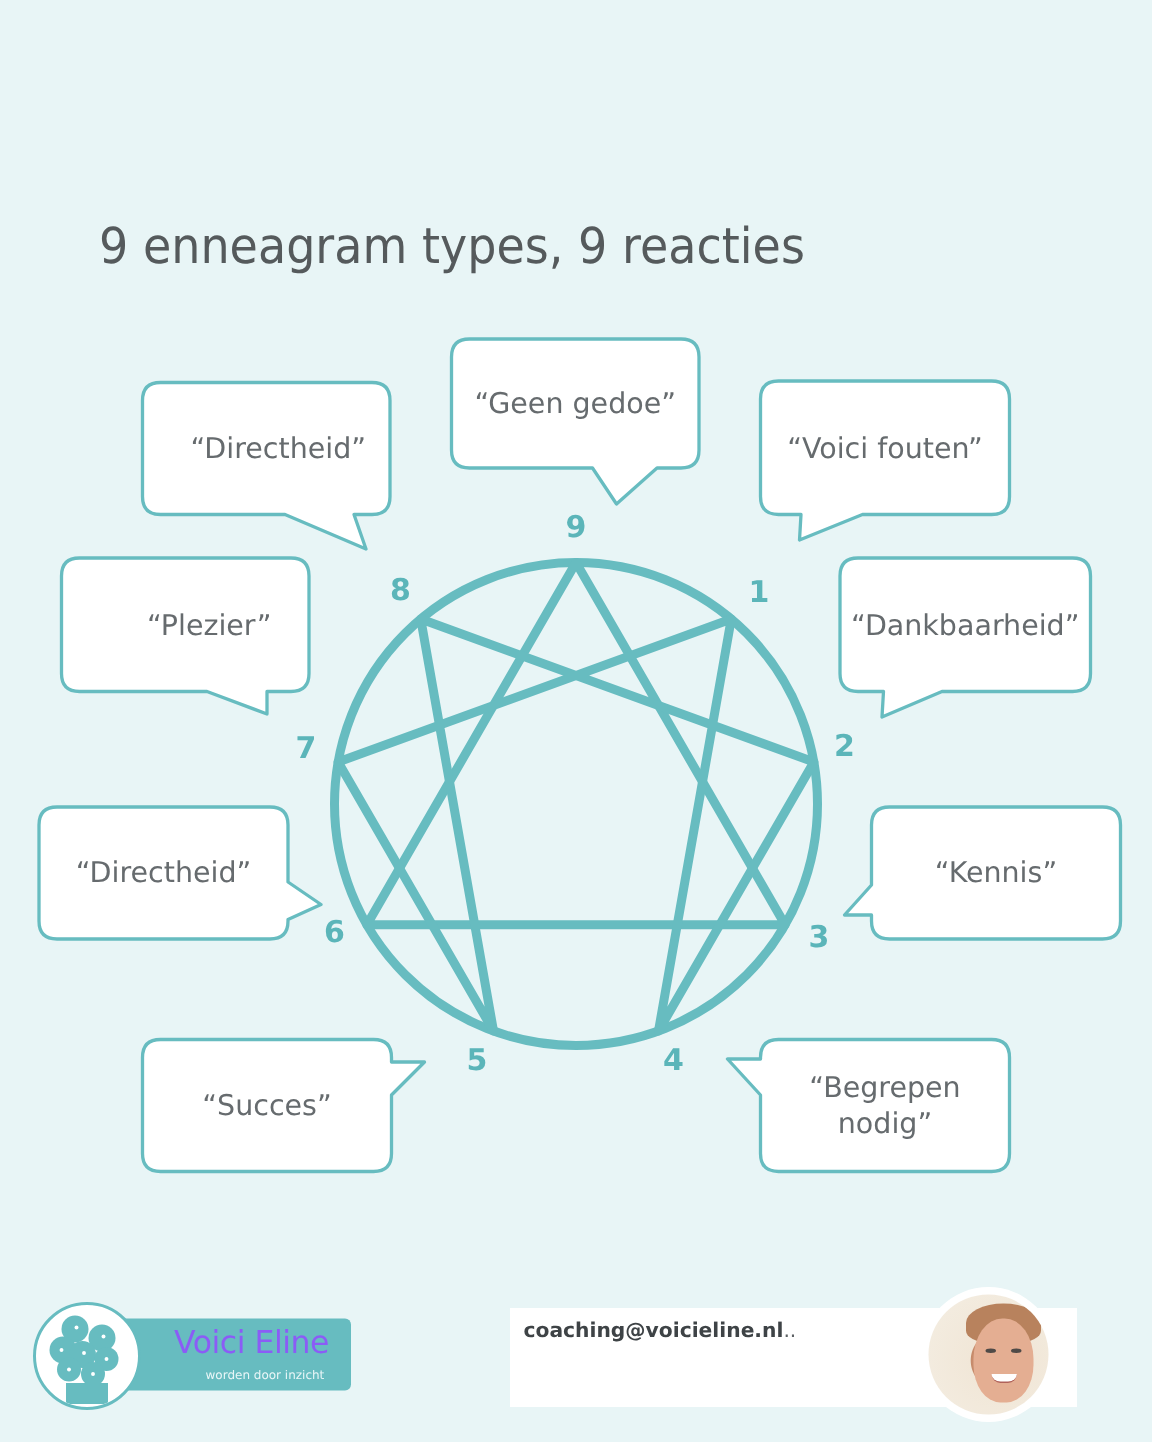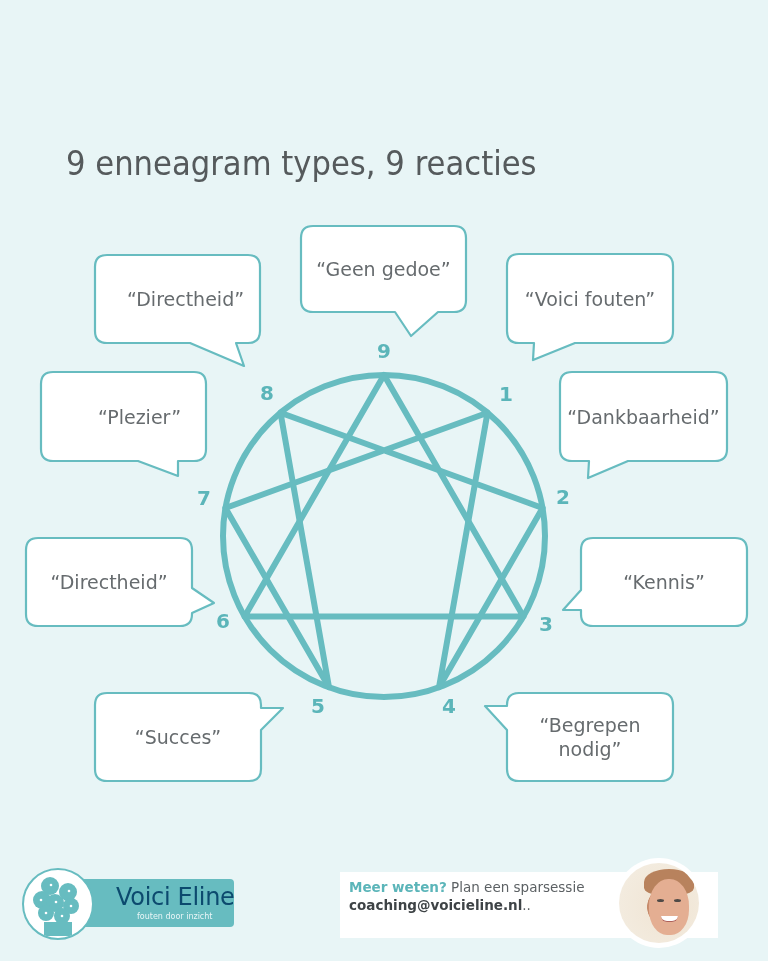--- a/index.html
+++ b/index.html
@@ -38,22 +38,22 @@
       width: 24px; text-align: center; line-height: 24px;
     }
     .logo {
       position: absolute; left: 22px; top: 868px; width: 192px; height: 72px;
     }
     .logo-bar {
       position: absolute; left: 50px; top: 11px; width: 162px; height: 48px;
       background: #67bcc0; border-radius: 4px;
     }
     .logo-name {
-      position: absolute; left: 94px; top: 15px; color: #0c4a6e;
-      font-size: 24px; font-family: "DejaVu Sans", sans-serif; font-weight: normal;
+      position: absolute; left: 94px; top: 15px; color: #8b5cf6;
+      font-size: 21px; font-family: "DejaVu Sans", sans-serif; font-weight: normal;
       white-space: nowrap; letter-spacing: -0.3px;
     }
     .logo-tag {
       position: absolute; left: 115px; top: 44px; color: #e9f6f7;
       font-size: 8px; font-family: "DejaVu Sans", sans-serif; white-space: nowrap;
     }
     .logo-circle {
       position: absolute; left: 0; top: 0; width: 68px; height: 68px;
       border-radius: 50%; background: #ffffff; border: 2px solid #67bcc0;
       overflow: hidden;
@@ -174,26 +174,25 @@
           <circle cx="45" cy="21" r="1.3"></circle>
         <circle cx="17" cy="30" r="1.3"></circle>
           <circle cx="32" cy="32" r="1.3"></circle>
         <circle cx="47" cy="36" r="1.3"></circle>
           <circle cx="22" cy="43" r="1.3"></circle>
         <circle cx="38" cy="46" r="1.3"></circle>
       </g>
     </svg>
   </div>
   <div class="logo-name">Voici Eline</div>
-  <div class="logo-tag">fouten door inzicht</div>
+  <div class="logo-tag">worden door inzicht</div>
 </div>
 
 <div class="cta">
   <div class="cta-text">
-    <div><span class="cta-hl">Meer weten?</span><span> Plan een sparsessie</span></div>
     <div><span class="cta-email">coaching@voicieline.nl</span><span>..</span></div>
   </div>
 </div>
 <div class="avatar">
   <div class="avatar-inner">
     <div class="hair"></div>
     <div class="face">
       <div class="eye" style="left:8px;"></div>
       <div class="eye" style="left:25px;"></div>
       <div class="mouth"></div>

